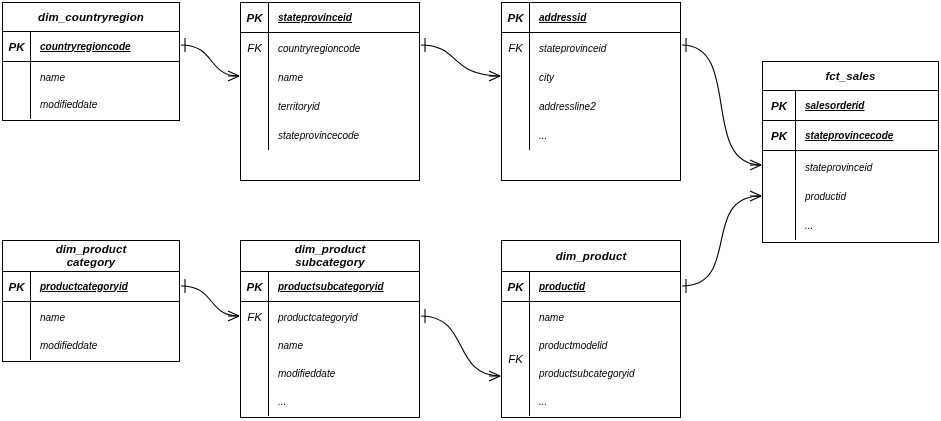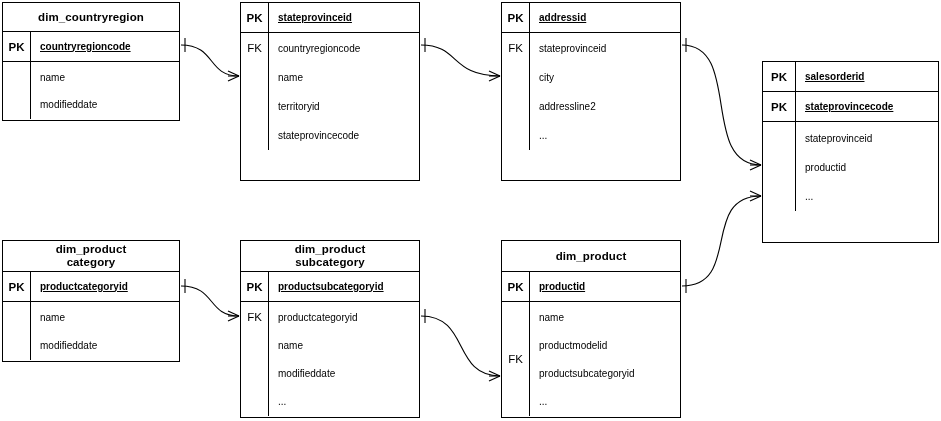--- a/index.html
+++ b/index.html
@@ -11,20 +11,21 @@
   body {
     font-family: "Liberation Sans", sans-serif;
     color: #000000;
   }
   #canvas {
     position: relative;
     width: 941px;
     height: 421px;
     background: #ffffff;
     overflow: hidden;
+    font-style: italic;
   }
   .entity {
     position: absolute;
     box-sizing: border-box;
     border: 1px solid #000000;
     background: #ffffff;
   }
   .entity-title {
     box-sizing: border-box;
     width: 100%;
@@ -189,20 +190,21 @@
         <div class="keycol fk-label" style="width: 28px; align-items: flex-start; padding-top: 9px;">FK</div>
         <div class="fieldcol" style="justify-content: flex-start; padding-top: 2px;">
           <span class="field">stateprovinceid</span>
           <span class="field">city</span>
           <span class="field">addressline2</span>
           <span class="field">...</span>
         </div>
       </div>
     </div>
     <div class="entity" style="left: 762px; top: 61px; width: 177px; height: 182px;">
+      <div class="entity-title" style="height: 29px;">fct_sales</div>
       <div class="rowgroup key-row" style="height: 30px;">
         <div class="keycol" style="width: 33px;">PK</div>
         <div class="fieldcol">
           <span class="field pk">salesorderid</span>
         </div>
       </div>
       <div class="rowgroup key-row" style="height: 30px;">
         <div class="keycol" style="width: 33px;">PK</div>
         <div class="fieldcol">
           <span class="field pk">stateprovincecode</span>

